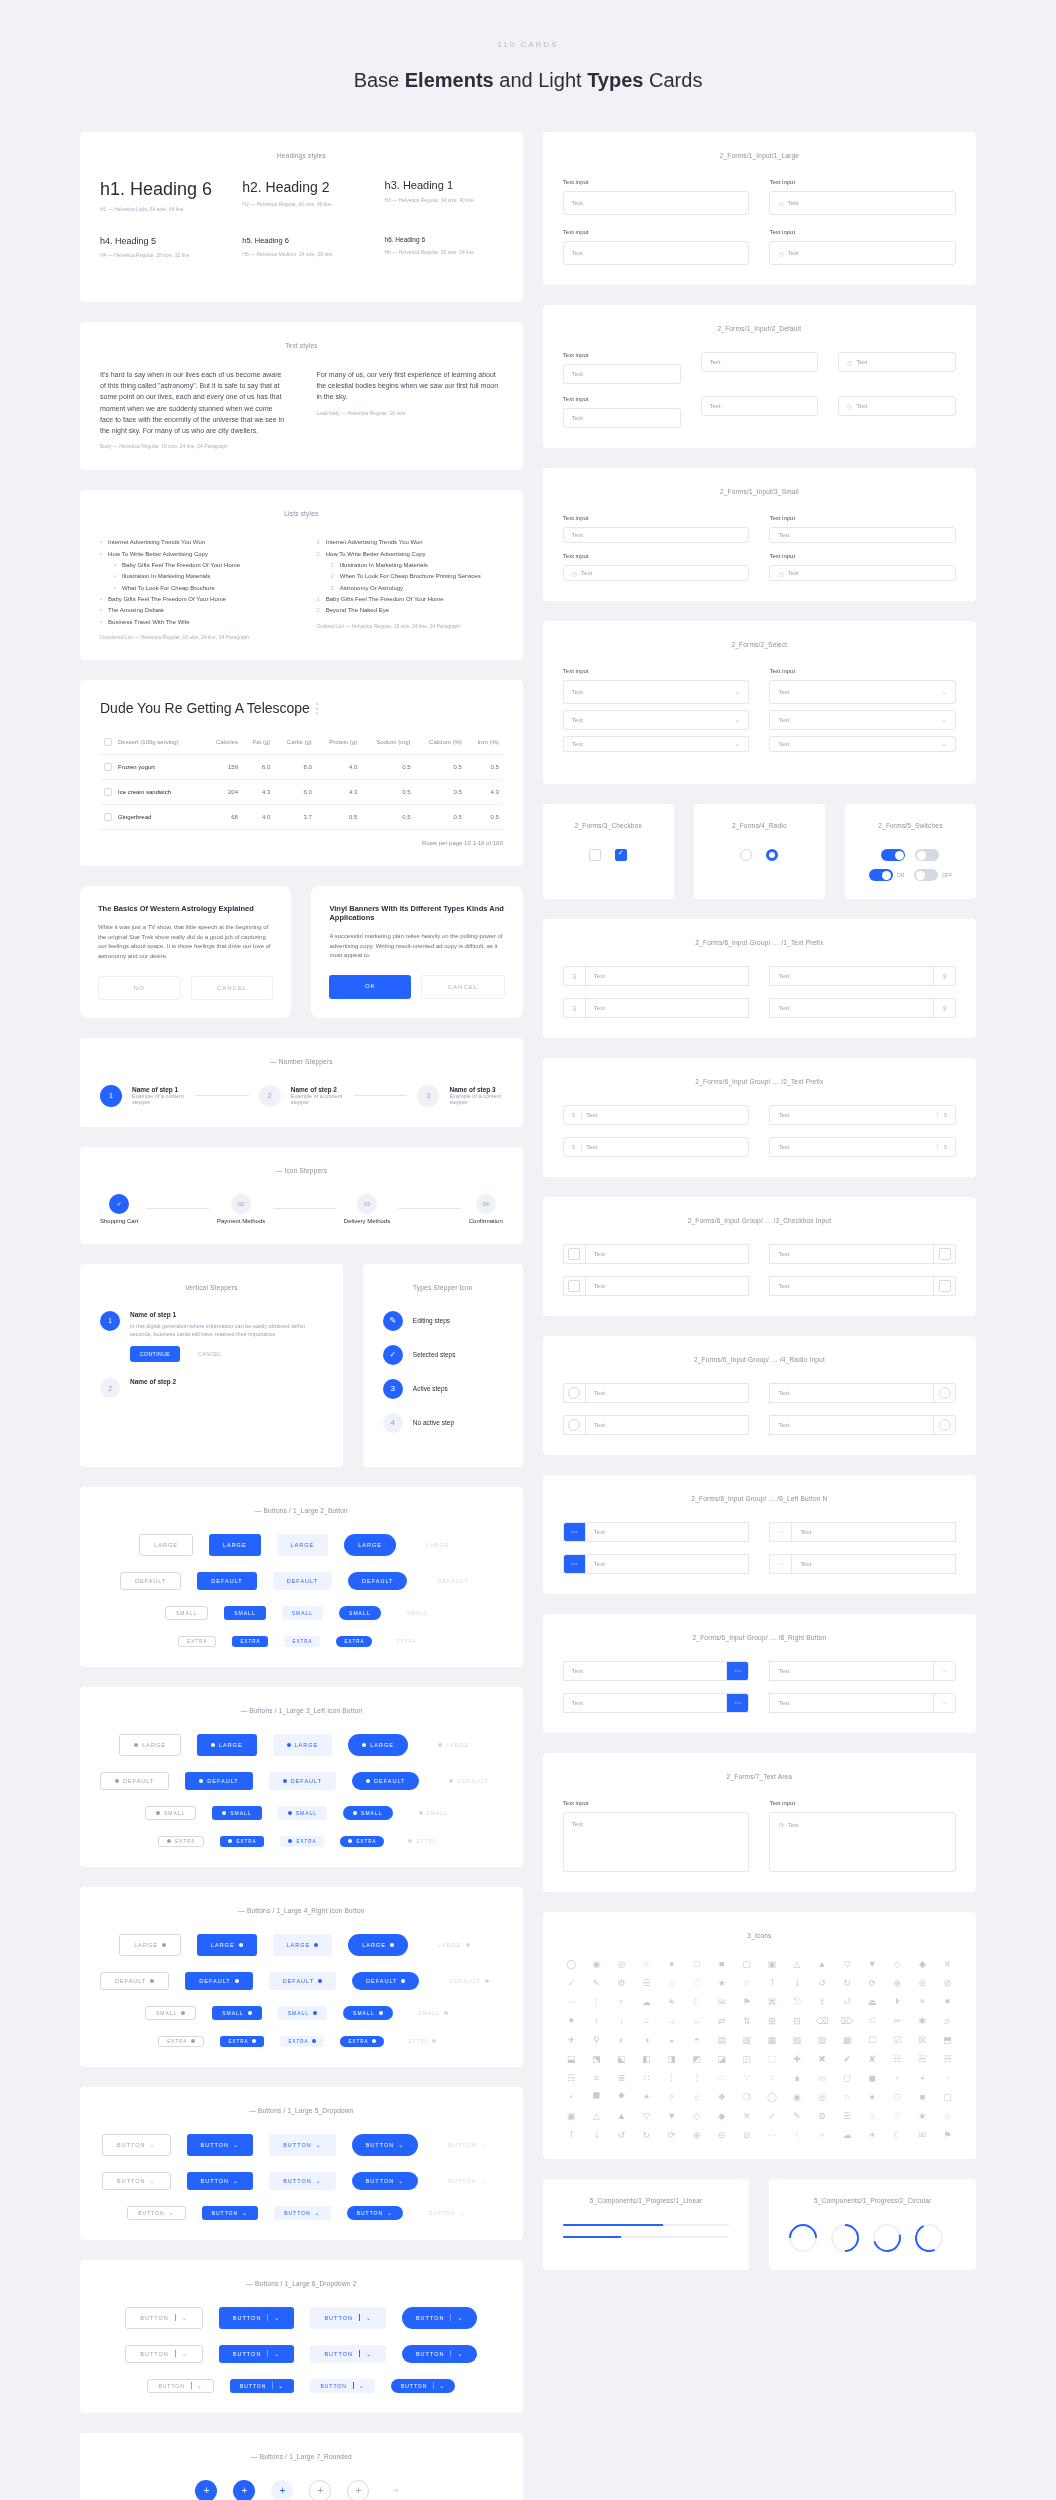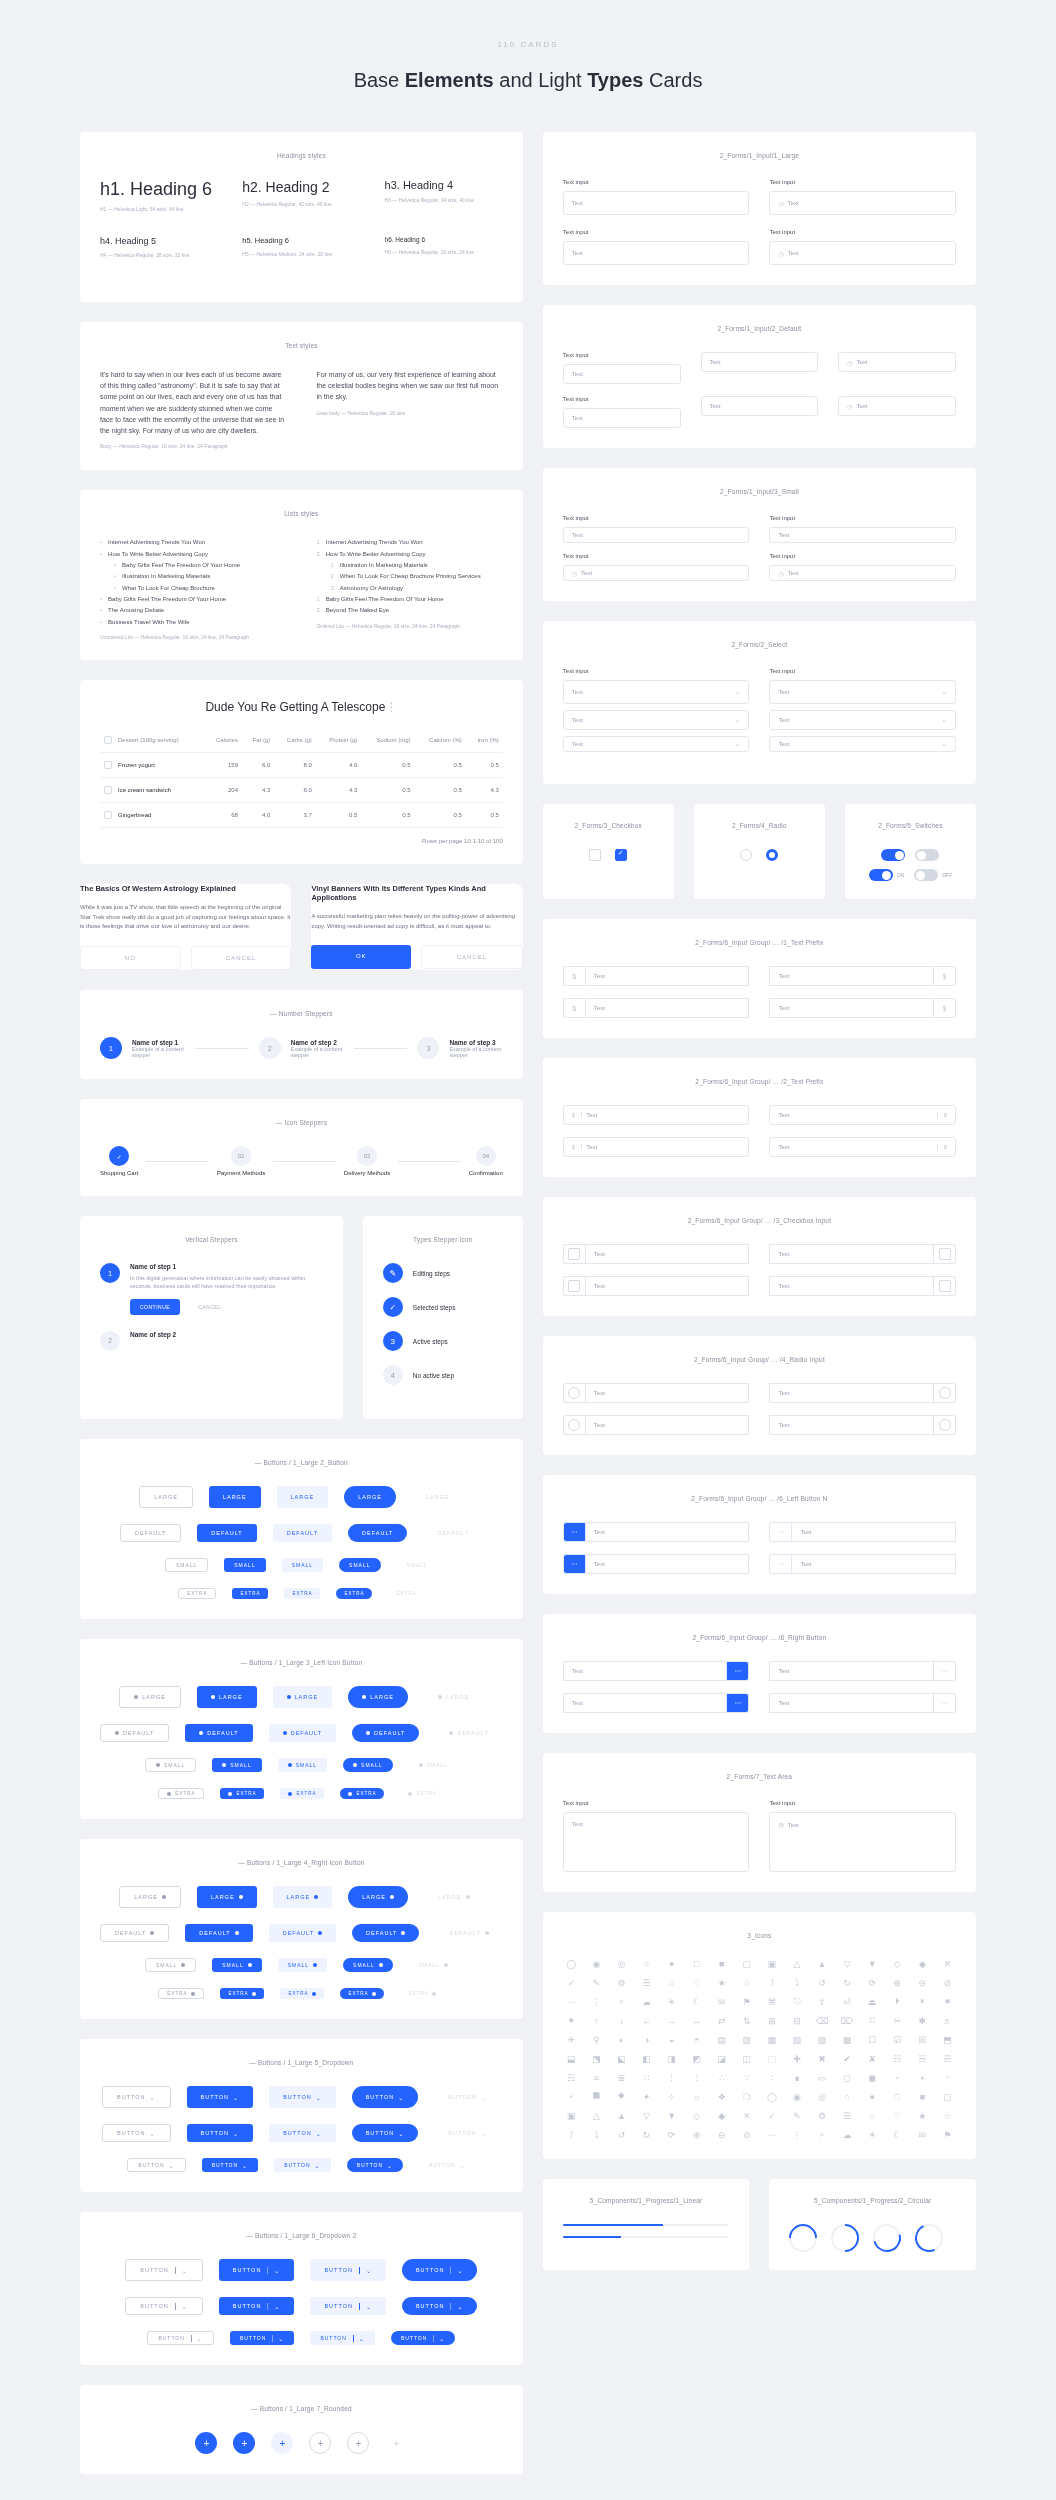--- a/index.html
+++ b/index.html
@@ -33,33 +33,33 @@
 .listcol { flex: 1; }
 .ul { list-style: none; font-size: 6px; color: #4a4e5c; line-height: 1.9; }
 .ul li::before { content: "•"; color: #c0c4cf; margin-right: 6px; }
 .ul.nested { margin-left: 14px; }
 .ol { list-style: none; font-size: 6px; color: #4a4e5c; line-height: 1.9; counter-reset: li; }
 .ol li { counter-increment: li; }
 .ol li::before { content: counter(li); color: #c0c4cf; margin-right: 6px; }
 .ol.nested { margin-left: 14px; }
 
 
-.tbl-title { font-size: 12px; color: #2c2e3a; margin-bottom: 14px; display:flex; justify-content:center; }
+.tbl-title { font-size: 14px; color: #2c2e3a; margin-bottom: 14px; display:flex; justify-content:flex-start; }
 .tbl { width: 100%; font-size: 6px; border-collapse: collapse; }
 .tbl th, .tbl td { padding: 8px 4px; text-align: right; border-bottom: 1px solid #eef0f4; }
 .tbl th:first-child, .tbl td:first-child { text-align: left; }
 .tbl th { color: #8a8f9e; font-weight: 400; }
 .tbl td:first-child { color: #2c2e3a; }
 .tbl td { color: #6a6f7e; }
 .chk { display: inline-block; width: 8px; height: 8px; border: 1px solid #d5d9e2; border-radius: 2px; margin-right: 6px; vertical-align: middle; }
 .pager { font-size: 6px; color: #8a8f9e; text-align: right; margin-top: 10px; }
 
 
 .modalrow { display: flex; gap: 20px; }
-.modal { flex: 1; background:#fff; border-radius:8px; }
+.modal { flex: 1; background:#fff; border-radius:8px; padding: 18px; }
 .modal h5 { font-size: 7.5px; color:#2c2e3a; margin-bottom:10px; font-weight:600; }
 .modal p { font-size: 6px; color:#6a6f7e; line-height:1.6; margin-bottom:14px; }
 .modal .mbtns { display:flex; gap:10px; }
 .mbtn { flex:1; text-align:center; padding:8px 0; font-size:6px; letter-spacing:1px; text-transform:uppercase; border-radius:3px; }
 .mbtn.ghost { color:#aab0bf; border:1px solid #eef0f4; }
 .mbtn.blue { background:#2563ff; color:#fff; }
 
 
 .steprow { display:flex; align-items:center; gap:10px; }
 .stepdot { width:22px; height:22px; border-radius:50%; display:flex; align-items:center; justify-content:center; font-size:7px; background:#eef1f7; color:#9aa1b3; }
@@ -182,21 +182,21 @@
         <div class="hrow">
           <div class="hcol">
               <div class="h1">h1. Heading 6</div>
               <div class="meta">H1 — Helvetica Light, 54 ariel, 64 line</div>
             </div>
           <div class="hcol">
               <div class="h2">h2. Heading 2</div>
               <div class="meta">H2 — Helvetica Regular, 42 size, 49 line</div>
             </div>
           <div class="hcol">
-              <div class="h3">h3. Heading 4</div>
+              <div class="h3">h3. Heading 1</div>
               <div class="meta">H3 — Helvetica Regular, 34 size, 40 line</div>
             </div>
         </div>
         <div class="hrow">
           <div class="hcol">
               <div class="h4">h4. Heading 5</div>
               <div class="meta">H4 — Helvetica Regular, 28 size, 32 line</div>
             </div>
           <div class="hcol">
               <div class="h5">h5. Heading 6</div>

